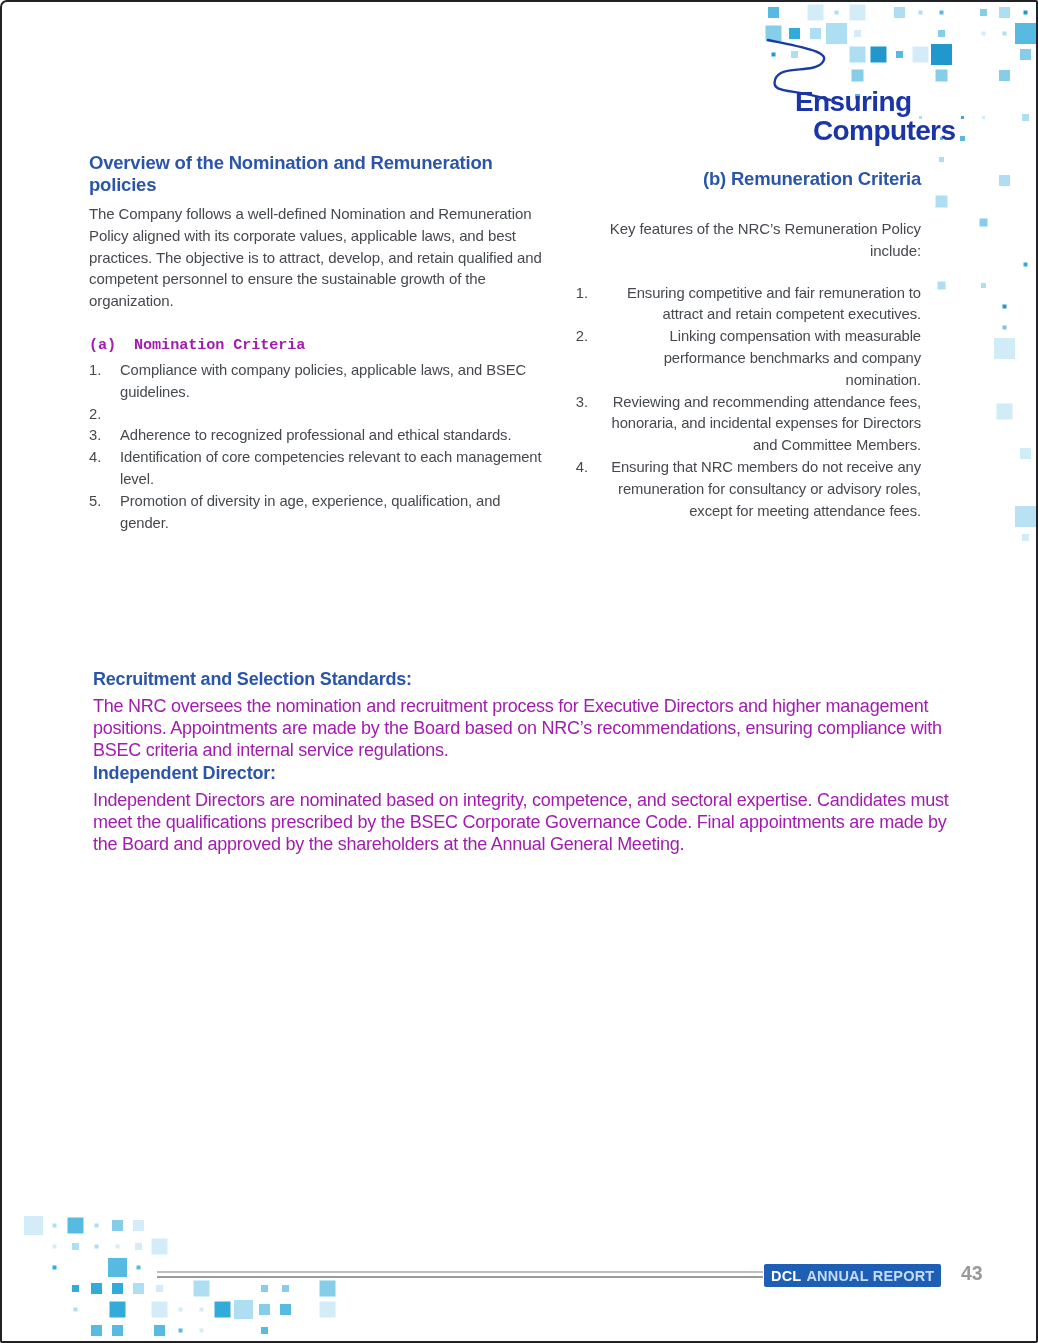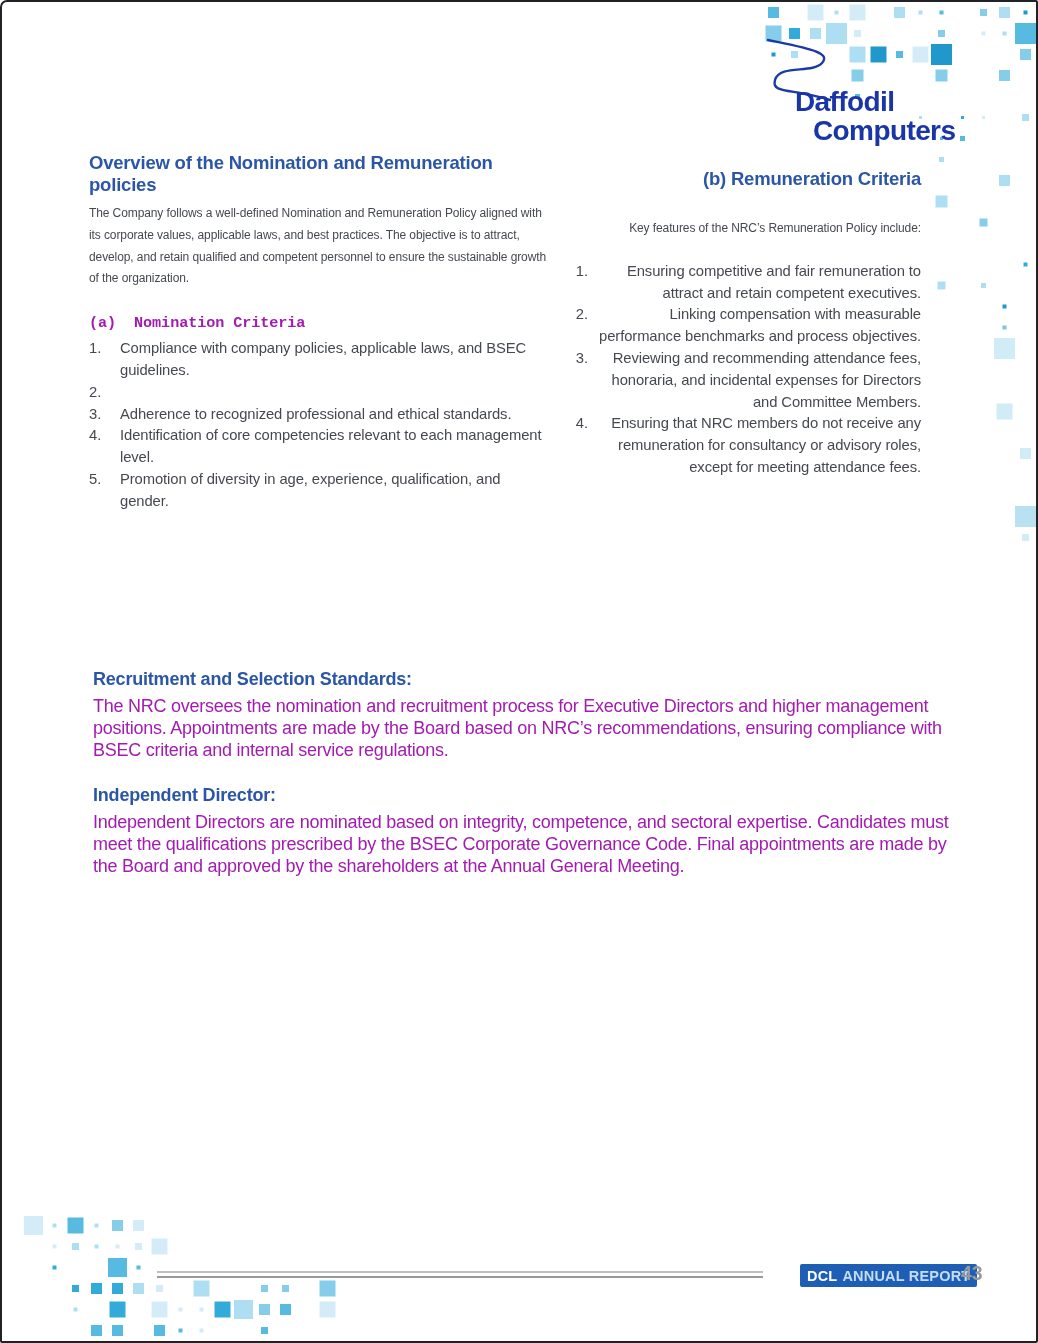--- a/index.html
+++ b/index.html
@@ -30,62 +30,61 @@
 
   
   .col-left  { position:absolute; left:87px;  top:150px; width:460px; }
   .col-right { position:absolute; left:557px; top:166px; width:362px;text-align:right; }
 
   h2.blue-head {
     color:#2B56A8; font-size:18.5px; line-height:22px;
     letter-spacing:-0.2px; font-weight:bold;
   }
   p.body-text {
-    color:#45494F; font-size:12px; line-height:21.8px;
+    color:#45494F; font-size:15px; line-height:21.8px;
     letter-spacing:-0.1px; margin-top:7px;
   }
   .col-right p.body-text { margin-top:28px; }
 
   .sub-head {
     color:#a21caf; font-size:15.2px; font-weight:bold;
     margin-top:23px; line-height:21px; letter-spacing:-0.1px;font-family:Liberation Mono, monospace;
   }
   ol.num-list { list-style:none; margin-top:4px; }
   .col-right ol.num-list { margin-top:21px; }
   ol.num-list li {
     display:flex; color:#45494F; font-size:14.8px;
     line-height:21.8px; letter-spacing:-0.1px;
   }
   ol.num-list .num { flex:none; width:31px; }
   .col-right ol.num-list .num { width:29px; }
 
   
   .sections { position:absolute; left:91px; top:666px; width:860px; }
-  .sections section + section { margin-top:22px; }
+  .sections section + section { }
   .sections h3 {
     color:#2B56A8; font-size:18px; line-height:22px;
     letter-spacing:-0.2px; font-weight:bold;
   }
   .sections p {
     color:#a21caf; font-size:18px; line-height:22.2px;
     letter-spacing:-0.25px; margin-top:5px;
   }
 
   
   .footer-rule {
     position:absolute; left:155px; top:1269px; width:606px; height:7px;
     border-top:2px solid #bfbfbf; border-bottom:2px solid #9a9a9a;
   }
   .footer-badge {
     position:absolute; left:762px; top:1262px; height:23px;
     background:#1E5FB5; border-radius:2px;
     padding:0 7px; display:flex; align-items:center;
     font-size:14.5px; font-weight:bold; letter-spacing:0.2px;
     white-space:nowrap;
-    margin-left:36px;
   }
   .footer-badge .dcl  { color:#ffffff; }
   .footer-badge .rest { color:#C5DCF5; margin-left:5px; }
   .page-number {
     position:absolute; left:959px; top:1260px;
     color:#97999B; font-size:19.5px; font-weight:bold;
   }
 </style>
 </head>
 <body>
@@ -185,21 +184,21 @@
       <rect x="152" y="110" width="11" height="11" fill="#4db6df" opacity="0.95"></rect>
       <rect x="176.5" y="113.5" width="4" height="4" fill="#4db6df" opacity="0.95"></rect>
       <rect x="197.5" y="113.5" width="4" height="4" fill="#d2ebf7" opacity="0.95"></rect>
       <rect x="259" y="112" width="7" height="7" fill="#4db6df" opacity="0.95"></rect>
     </svg>
 
   <svg class="logo-flourish" width="120" height="84" viewBox="0 0 120 84">
     <path d="M 28 12 C 66 20 92 24 82 35 C 72 46 40 36 35 52 C 31 66 52 60 90 72" fill="none" stroke="#1C3AA5" stroke-width="2.4" stroke-linecap="round"></path>
   </svg>
   <div class="logo">
-    <div class="line1">Daffodil</div>
+    <div class="line1">Ensuring</div>
     <div class="line2">Computers</div>
   </div>
 
   <div class="col-left">
     <h2 class="blue-head">Overview of the Nomination and Remuneration policies</h2>
     <p class="body-text">The Company follows a well-defined Nomination and Remuneration Policy aligned with its corporate values, applicable laws, and best practices. The objective is to attract, develop, and retain qualified and competent personnel to ensure the sustainable growth of the organization.</p>
     <div class="sub-head">(a)&nbsp; Nomination Criteria</div>
     <ol class="num-list">
 
         <li>
@@ -233,21 +232,21 @@
     <p class="body-text">Key features of the NRC’s Remuneration Policy include:</p>
     <ol class="num-list">
 
         <li>
           <span class="num">1.</span>
           <span class="txt">Ensuring competitive and fair remuneration to attract and retain competent executives.</span>
         </li>
 
         <li>
           <span class="num">2.</span>
-          <span class="txt">Linking compensation with measurable performance benchmarks and process objectives.</span>
+          <span class="txt">Linking compensation with measurable performance benchmarks and company nomination.</span>
         </li>
 
         <li>
           <span class="num">3.</span>
           <span class="txt">Reviewing and recommending attendance fees, honoraria, and incidental expenses for Directors and Committee Members.</span>
         </li>
 
         <li>
           <span class="num">4.</span>
           <span class="txt">Ensuring that NRC members do not receive any remuneration for consultancy or advisory roles, except for meeting attendance fees.</span>

